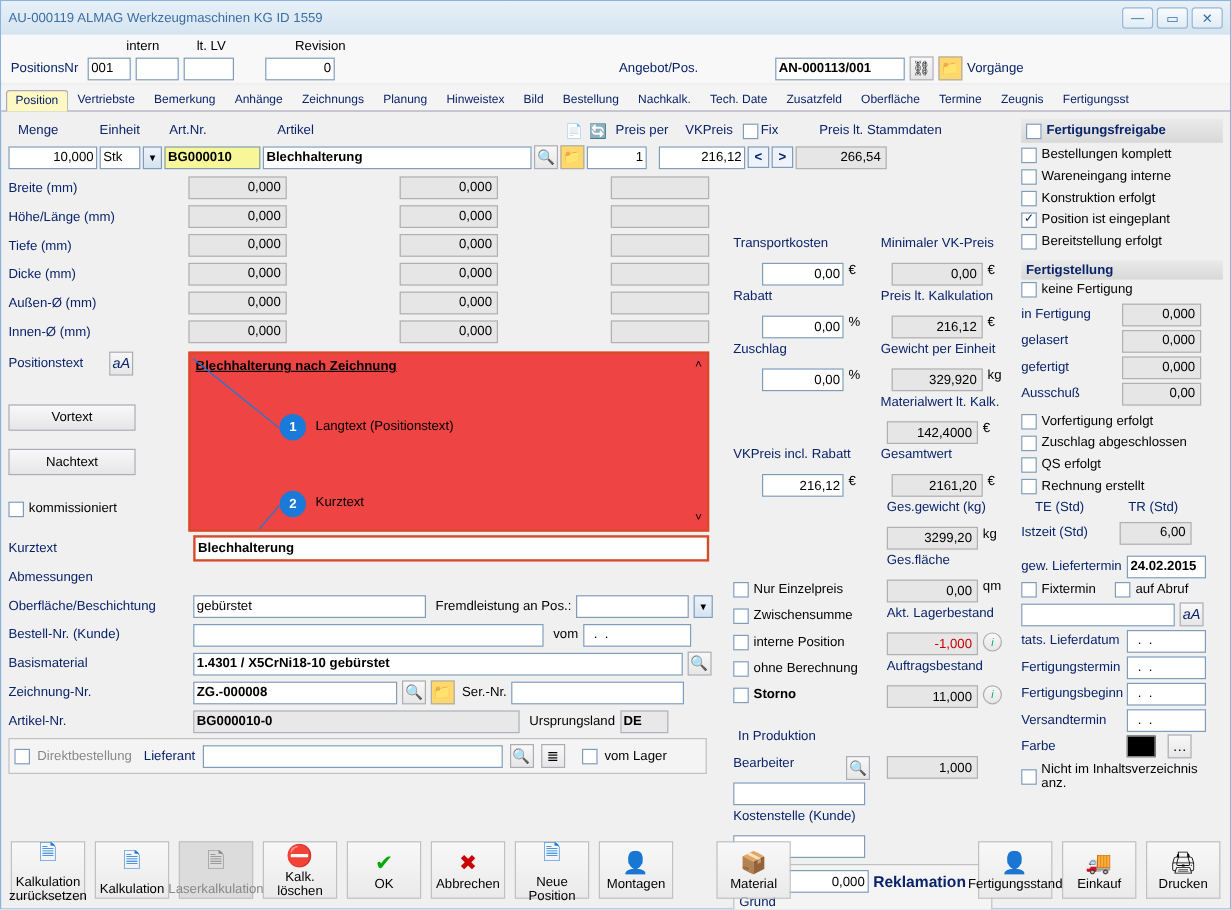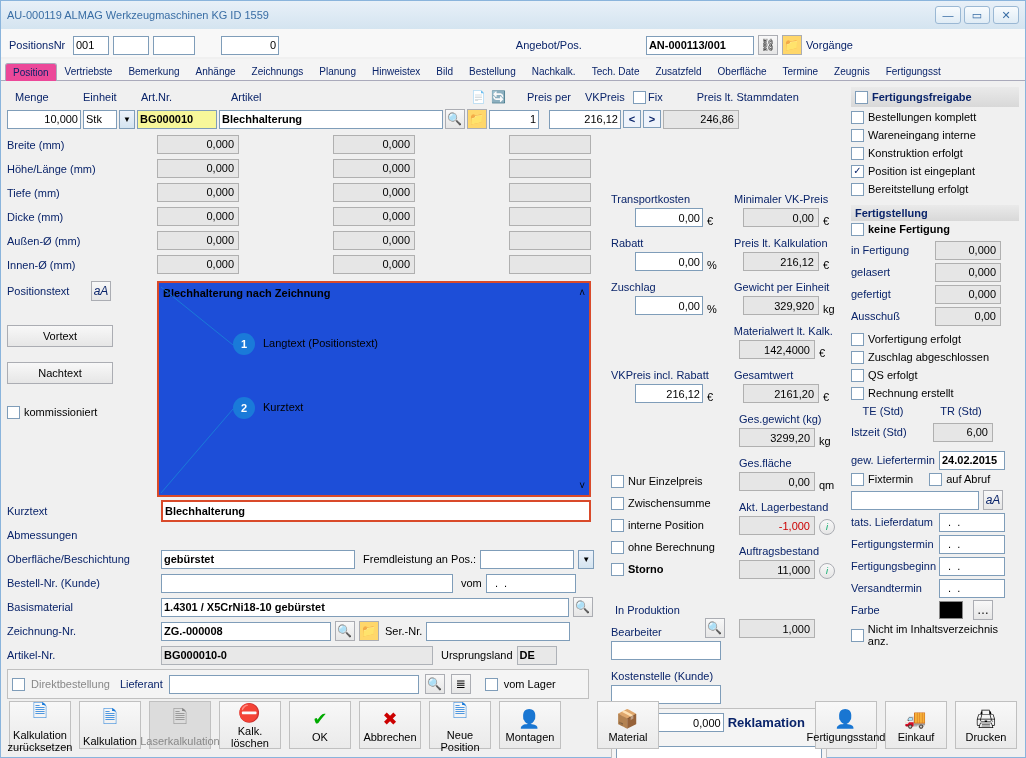--- a/index.html
+++ b/index.html
@@ -18,43 +18,43 @@
 .input-r { text-align: right; }
 .readonly { background: #e8e8e8; border: 1px solid #aeb2b8; }
 .ro-field { background: #e6e6e6; border: 1px solid #b0b0b0; height: 19px; text-align: right; padding: 0 4px; display: inline-flex; align-items: center; justify-content: flex-end; }
 
 .header-strip { padding: 4px 8px 2px 8px; background: #f8f8f8; }
 .header-labels { display: flex; gap: 4px; color: #000; font-size: 11px; padding-left: 82px; }
 .header-inputs { display: flex; align-items: center; gap: 4px; }
 
 .tabs { display: flex; border-bottom: 1px solid #aab; background: #f4f4f4; padding: 0 4px; margin-top: 2px; height: 22px; align-items: flex-end; }
 .tab { padding: 3px 7px; color: #0a246a; border: 1px solid transparent; border-bottom: none; cursor: pointer; font-size: 10px; white-space: nowrap; }
-.tab.active { background: #ec4899; border-color: #aab; border-radius: 3px 3px 0 0; position: relative; top: 1px; }
+.tab.active { background: #fef9c3; border-color: #aab; border-radius: 3px 3px 0 0; position: relative; top: 1px; }
 
 .main { display: flex; padding: 6px; gap: 6px; height: 620px; }
 .left-col { flex: 0 0 838px; }
 .right-col { flex: 1; }
 
 .form-row { display: flex; align-items: center; gap: 4px; margin-bottom: 4px; height: 20px; }
 .form-label { width: 118px; color: #0a246a; font-size: 11px; }
 .dim-cell { background: #e6e6e6; border: 1px solid #b0b0b0; height: 19px; text-align: right; padding: 2px 4px; }
 
-.textbox { border: 2px solid #d94a2a; background: #1d4ed8; width: 434px; height: 216px; position: relative; padding: 4px; font-size: 11px; }
+.textbox { border: 2px solid #d94a2a; background: #ef4444; width: 434px; height: 150px; position: relative; padding: 4px; font-size: 11px; text-decoration: underline; }
 .textbox-header { font-weight: bold; font-size: 11px; }
 .callout-pin { width: 22px; height: 22px; border-radius: 50%; background: #1a7ad9; color: #fff; display: inline-flex; align-items: center; justify-content: center; font-weight: bold; position: absolute; font-size: 11px; }
 
 .btn { border: 1px solid #abadb3; background: linear-gradient(#f8f8f8,#e6e6e6); padding: 2px 10px; cursor: pointer; height: 22px; }
 .btn-wide { width: 106px; text-align: center; }
 
 .checkbox-row { display: flex; align-items: center; gap: 4px; margin-bottom: 2px; height: 16px; }
 .chk { width: 13px; height: 13px; border: 1px solid #7f9db9; background: #fff; display: inline-flex; align-items: center; justify-content: center; font-size: 10px; line-height: 1; }
 .chk.checked::after { content: "✓"; color: #0a246a; }
 
 .mid-col { position: absolute; left: 604px; top: 98px; width: 230px; }
-.mid-row { display: flex; align-items: flex-end; gap: 4px; margin-bottom: 2px; height: 20px; }
+.mid-row { display: flex; align-items: flex-start; gap: 4px; margin-bottom: 2px; height: 20px; }
 
 .footer-tools { position: absolute; bottom: 8px; left: 8px; right: 8px; display: flex; gap: 8px; align-items: flex-end; }
 .tool-btn { width: 62px; height: 48px; border: 1px solid #c0c0c0; background: linear-gradient(#f8f8f8,#eaeaea); display: flex; flex-direction: column; align-items: center; justify-content: center; font-size: 9px; text-align: center; cursor: pointer; gap: 1px; }
 .right-header { background: linear-gradient(#eaeaea,#d8d8d8); font-weight: bold; padding: 2px 4px; color: #0a246a; }
 
 .icon-btn { width: 20px; height: 20px; border: 1px solid #abadb3; background: linear-gradient(#f8f8f8,#e6e6e6); display: inline-flex; align-items: center; justify-content: center; cursor: pointer; font-size: 12px; }
 
 .unit { color: #000; width: 18px; font-size: 11px; }
 
 .reklamation-box { border: 1px solid #c0c0c0; background: #f4f4f4; padding: 4px; margin-top: 4px; width: 216px; }
@@ -76,20 +76,25 @@
 <div class="window">
   <div class="titlebar">
     <span>AU-000119 ALMAG Werkzeugmaschinen KG    ID 1559</span>
     <span class="titlebar-spacer"></span>
     <span class="win-btn">—</span>
     <span class="win-btn">▭</span>
     <span class="win-btn">✕</span>
   </div>
 
   <div class="header-strip">
+    <div class="header-labels" style="gap:0;">
+      <span style="width:56px;text-align:center">intern</span>
+      <span style="width:58px;text-align:center">lt. LV</span>
+      <span style="width:80px;text-align:center;margin-left:22px">Revision</span>
+    </div>
     <div class="header-inputs" style="margin-top:2px;">
       <span class="label" style="width:60px">PositionsNr</span>
       <input class="input" style="width: 36px;" value="001">
       <input class="input" style="width: 36px;" value="">
       <input class="input" style="width: 42px;" value="">
       <input class="input input-r" style="width: 58px; margin-left: 22px;" value="0">
       <span style="flex:1"></span>
       <span class="label" style="margin-right:60px">Angebot/Pos.</span>
       <input class="input" style="width: 108px; font-weight: bold;" value="AN-000113/001">
       <span class="icon-btn">⛓</span>
@@ -121,40 +126,40 @@
   <div class="main">
     <div class="left-col" style="position:relative;">
 
       <div class="row" style="gap:0;margin-bottom:2px;">
         <span class="label" style="width:76px;padding-left:8px">Menge</span>
         <span class="label" style="width:58px">Einheit</span>
         <span class="label" style="width:90px">Art.Nr.</span>
         <span class="label" style="width:238px">Artikel</span>
         <span class="icon-btn" style="border:none;background:none">📄</span>
         <span class="icon-btn" style="border:none;background:none">🔄</span>
-        <span class="label" style="width:58px;margin-left:18px">Preis per</span>
+        <span class="label" style="width:58px;margin-left:4px">Preis per</span>
         <span class="label" style="width:48px">VKPreis</span>
         <span class="chk"></span>
         <span class="label" style="margin-left:2px">Fix</span>
         <span class="label" style="margin-left:34px">Preis lt. Stammdaten</span>
       </div>
 
       <div class="row" style="gap:2px;margin-bottom:6px;">
         <input class="input input-r" style="width: 74px;" value="10,000">
         <input class="input" style="width: 34px;" value="Stk">
         <span class="combo-arrow">▼</span>
         <input class="input" style="width: 80px; background: rgb(247, 247, 154); font-weight: bold;" value="BG000010">
         <input class="input" style="width: 224px; font-weight: bold;" value="Blechhalterung">
         <span class="icon-btn">🔍</span>
         <span class="icon-btn" style="background:#ffd76a">📁</span>
         <input class="input input-r" style="width: 50px;" value="1">
         <input class="input input-r" style="width: 72px; margin-left: 8px;" value="216,12">
         <span class="nav-btn">&lt;</span>
         <span class="nav-btn">&gt;</span>
-        <span class="ro-field" style="width:76px">246,86</span>
+        <span class="ro-field" style="width:76px">266,54</span>
       </div>
 
       <div style="display:flex;">
         <div style="width:150px;">
           <div class="form-row">
               <span class="form-label">Breite (mm)</span>
             </div>
           <div class="form-row">
               <span class="form-label">Höhe/Länge (mm)</span>
             </div>
@@ -226,21 +231,21 @@
         <span class="form-label" style="width:150px">Kurztext</span>
         <input class="input" style="width: 430px; border: 2px solid rgb(217, 74, 42); font-weight: bold; height: 22px;" value="Blechhalterung">
       </div>
 
       <div class="form-row">
           <span class="form-label" style="width:150px">Abmessungen</span>
         </div>
 
       <div class="form-row">
         <span class="form-label" style="width:150px">Oberfläche/Beschichtung</span>
-        <input class="input" style="width: 194px; font-weight: bold;" value="gebürstet">
+        <input class="input" style="width: 194px; font-weight: normal;" value="gebürstet">
         <span class="label" style="color:#000;margin-left:4px">Fremdleistung an Pos.:</span>
         <input class="input" style="width: 94px;">
         <span class="combo-arrow">▼</span>
       </div>
 
       <div class="form-row">
         <span class="form-label" style="width:150px">Bestell-Nr. (Kunde)</span>
         <input class="input" style="width: 292px;">
         <span class="label" style="color:#000;margin-left:4px">vom</span>
         <input class="input" style="width: 90px;" value="  .  .">
@@ -456,21 +461,21 @@
           <span>Position ist eingeplant</span>
         </div>
       <div class="checkbox-row">
           <span class="chk"></span>
           <span>Bereitstellung erfolgt</span>
         </div>
 
       <div class="right-header" style="margin-top:8px">Fertigstellung</div>
       <div class="checkbox-row">
           <span class="chk"></span>
-          <span style="font-weight:bold">keine Fertigung</span>
+          <span style="font-weight:normal">keine Fertigung</span>
         </div>
       <div class="row row-h">
           <span class="label" style="width:80px">in Fertigung</span>
           <span class="ro-field" style="width:66px">0,000</span>
         </div>
       <div class="row row-h">
           <span class="label" style="width:80px">gelasert</span>
           <span class="ro-field" style="width:66px">0,000</span>
         </div>
       <div class="row row-h">

